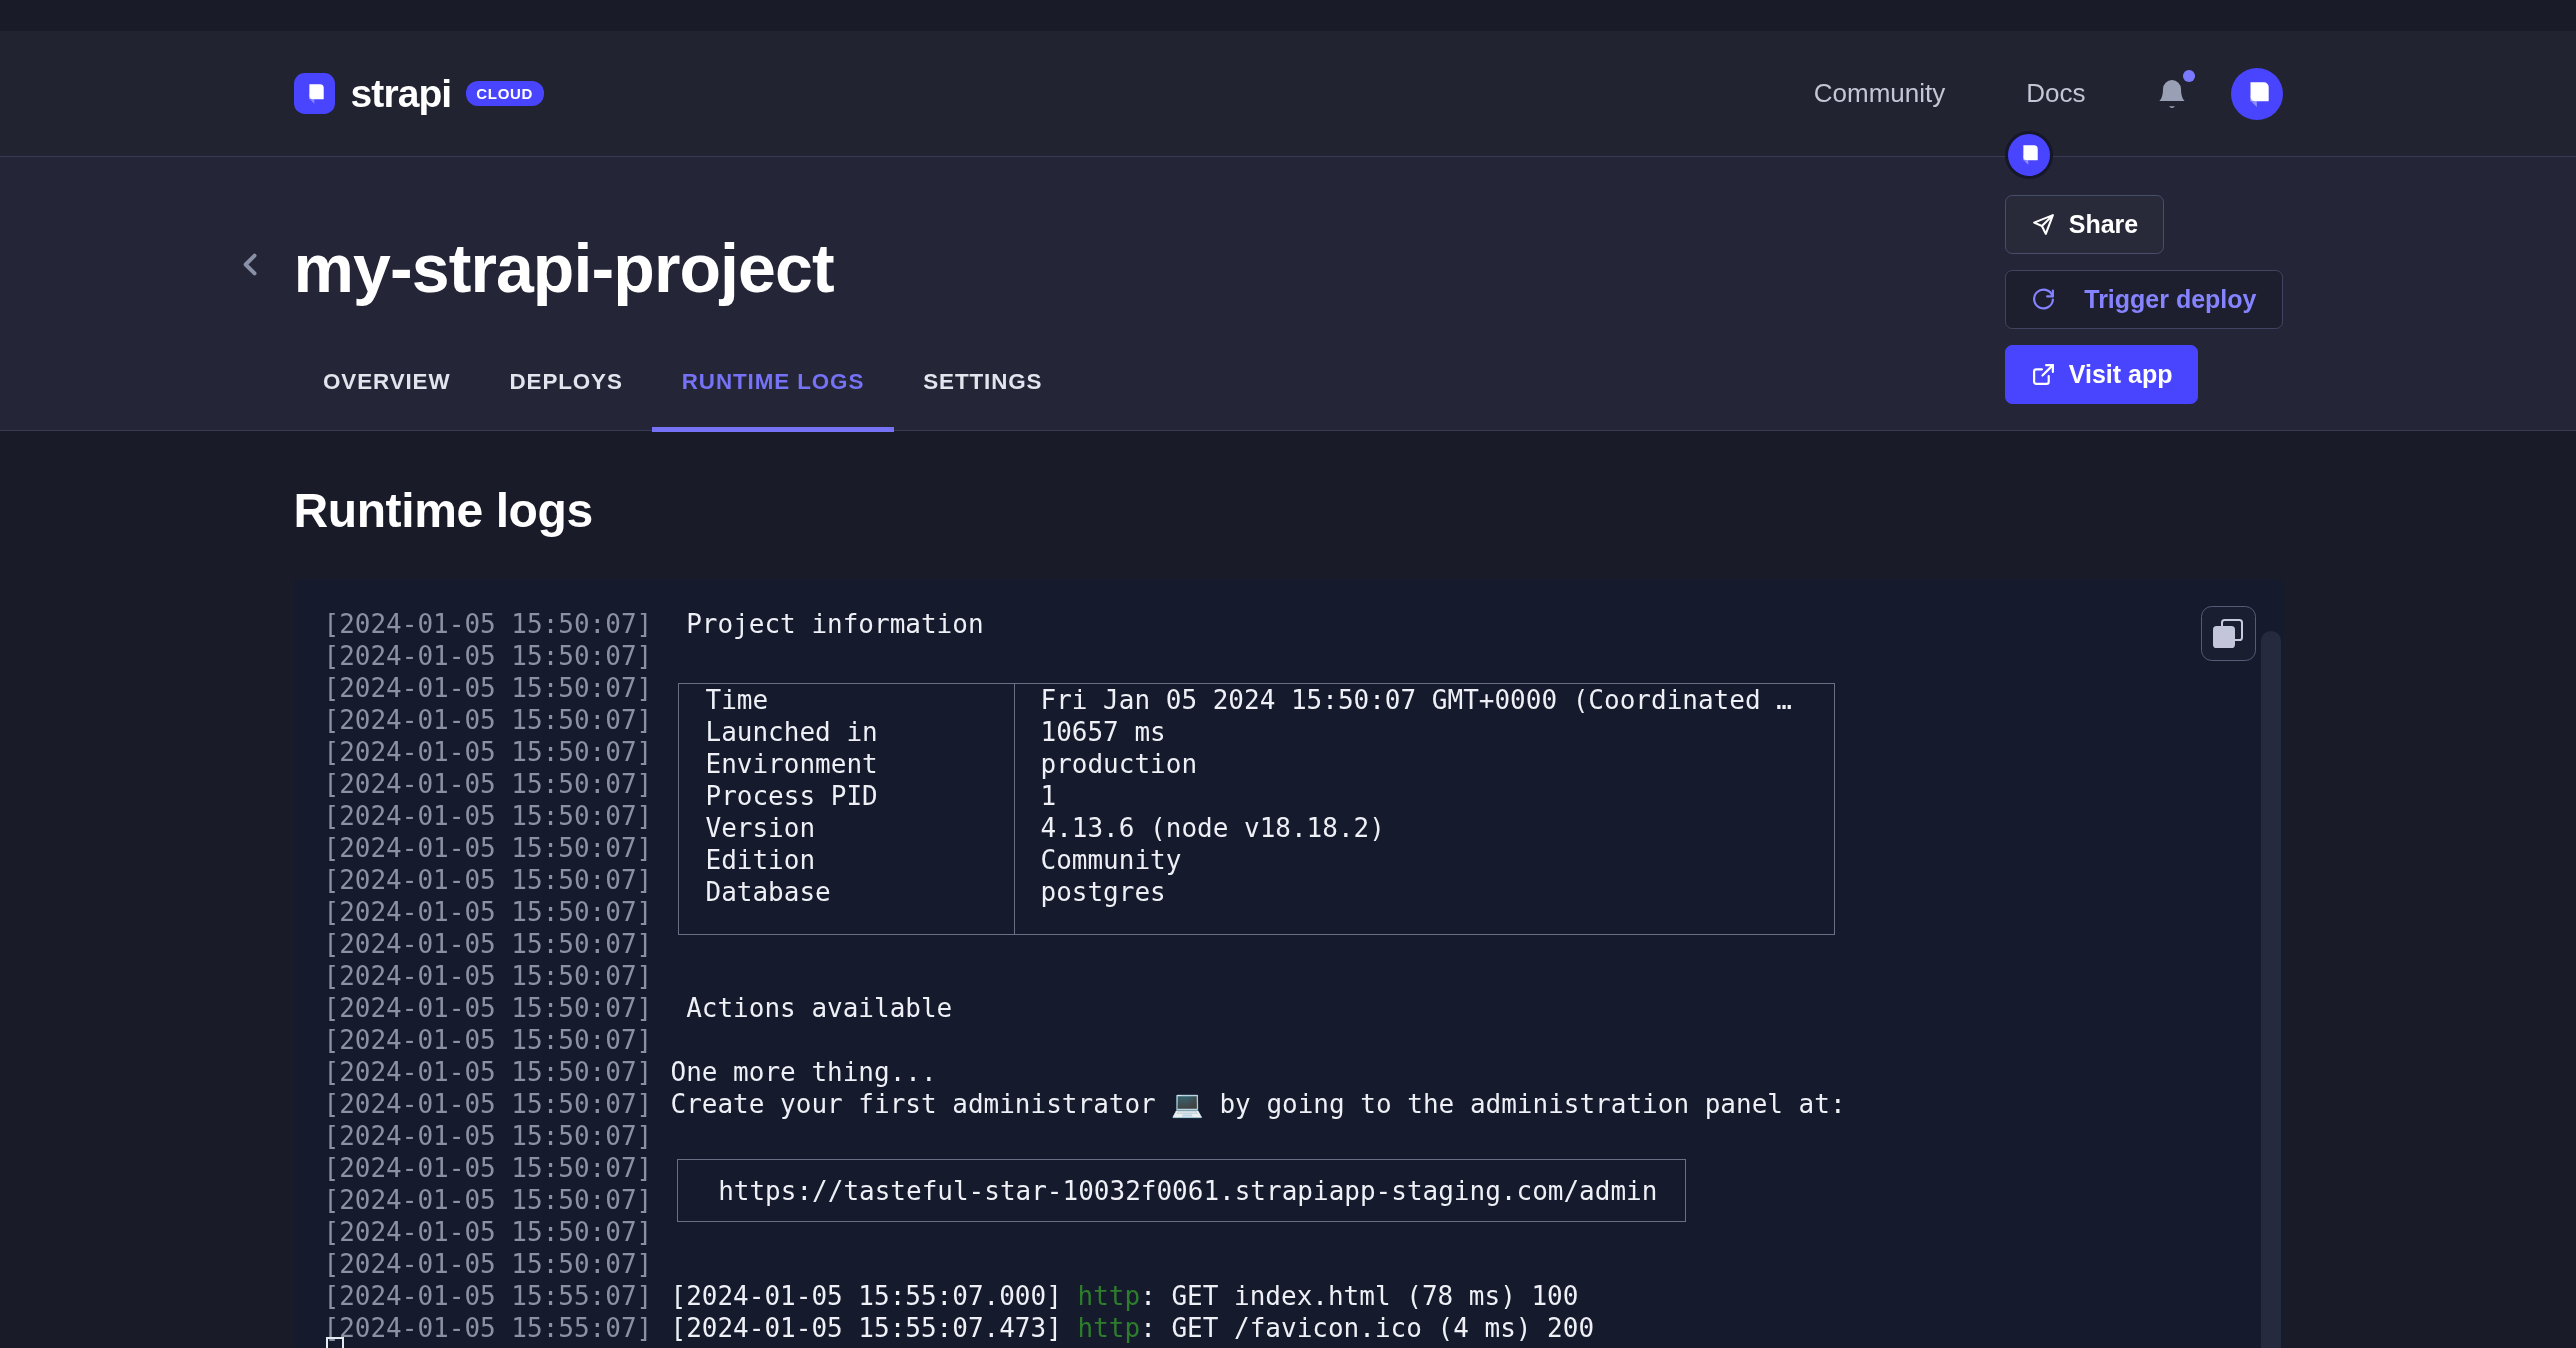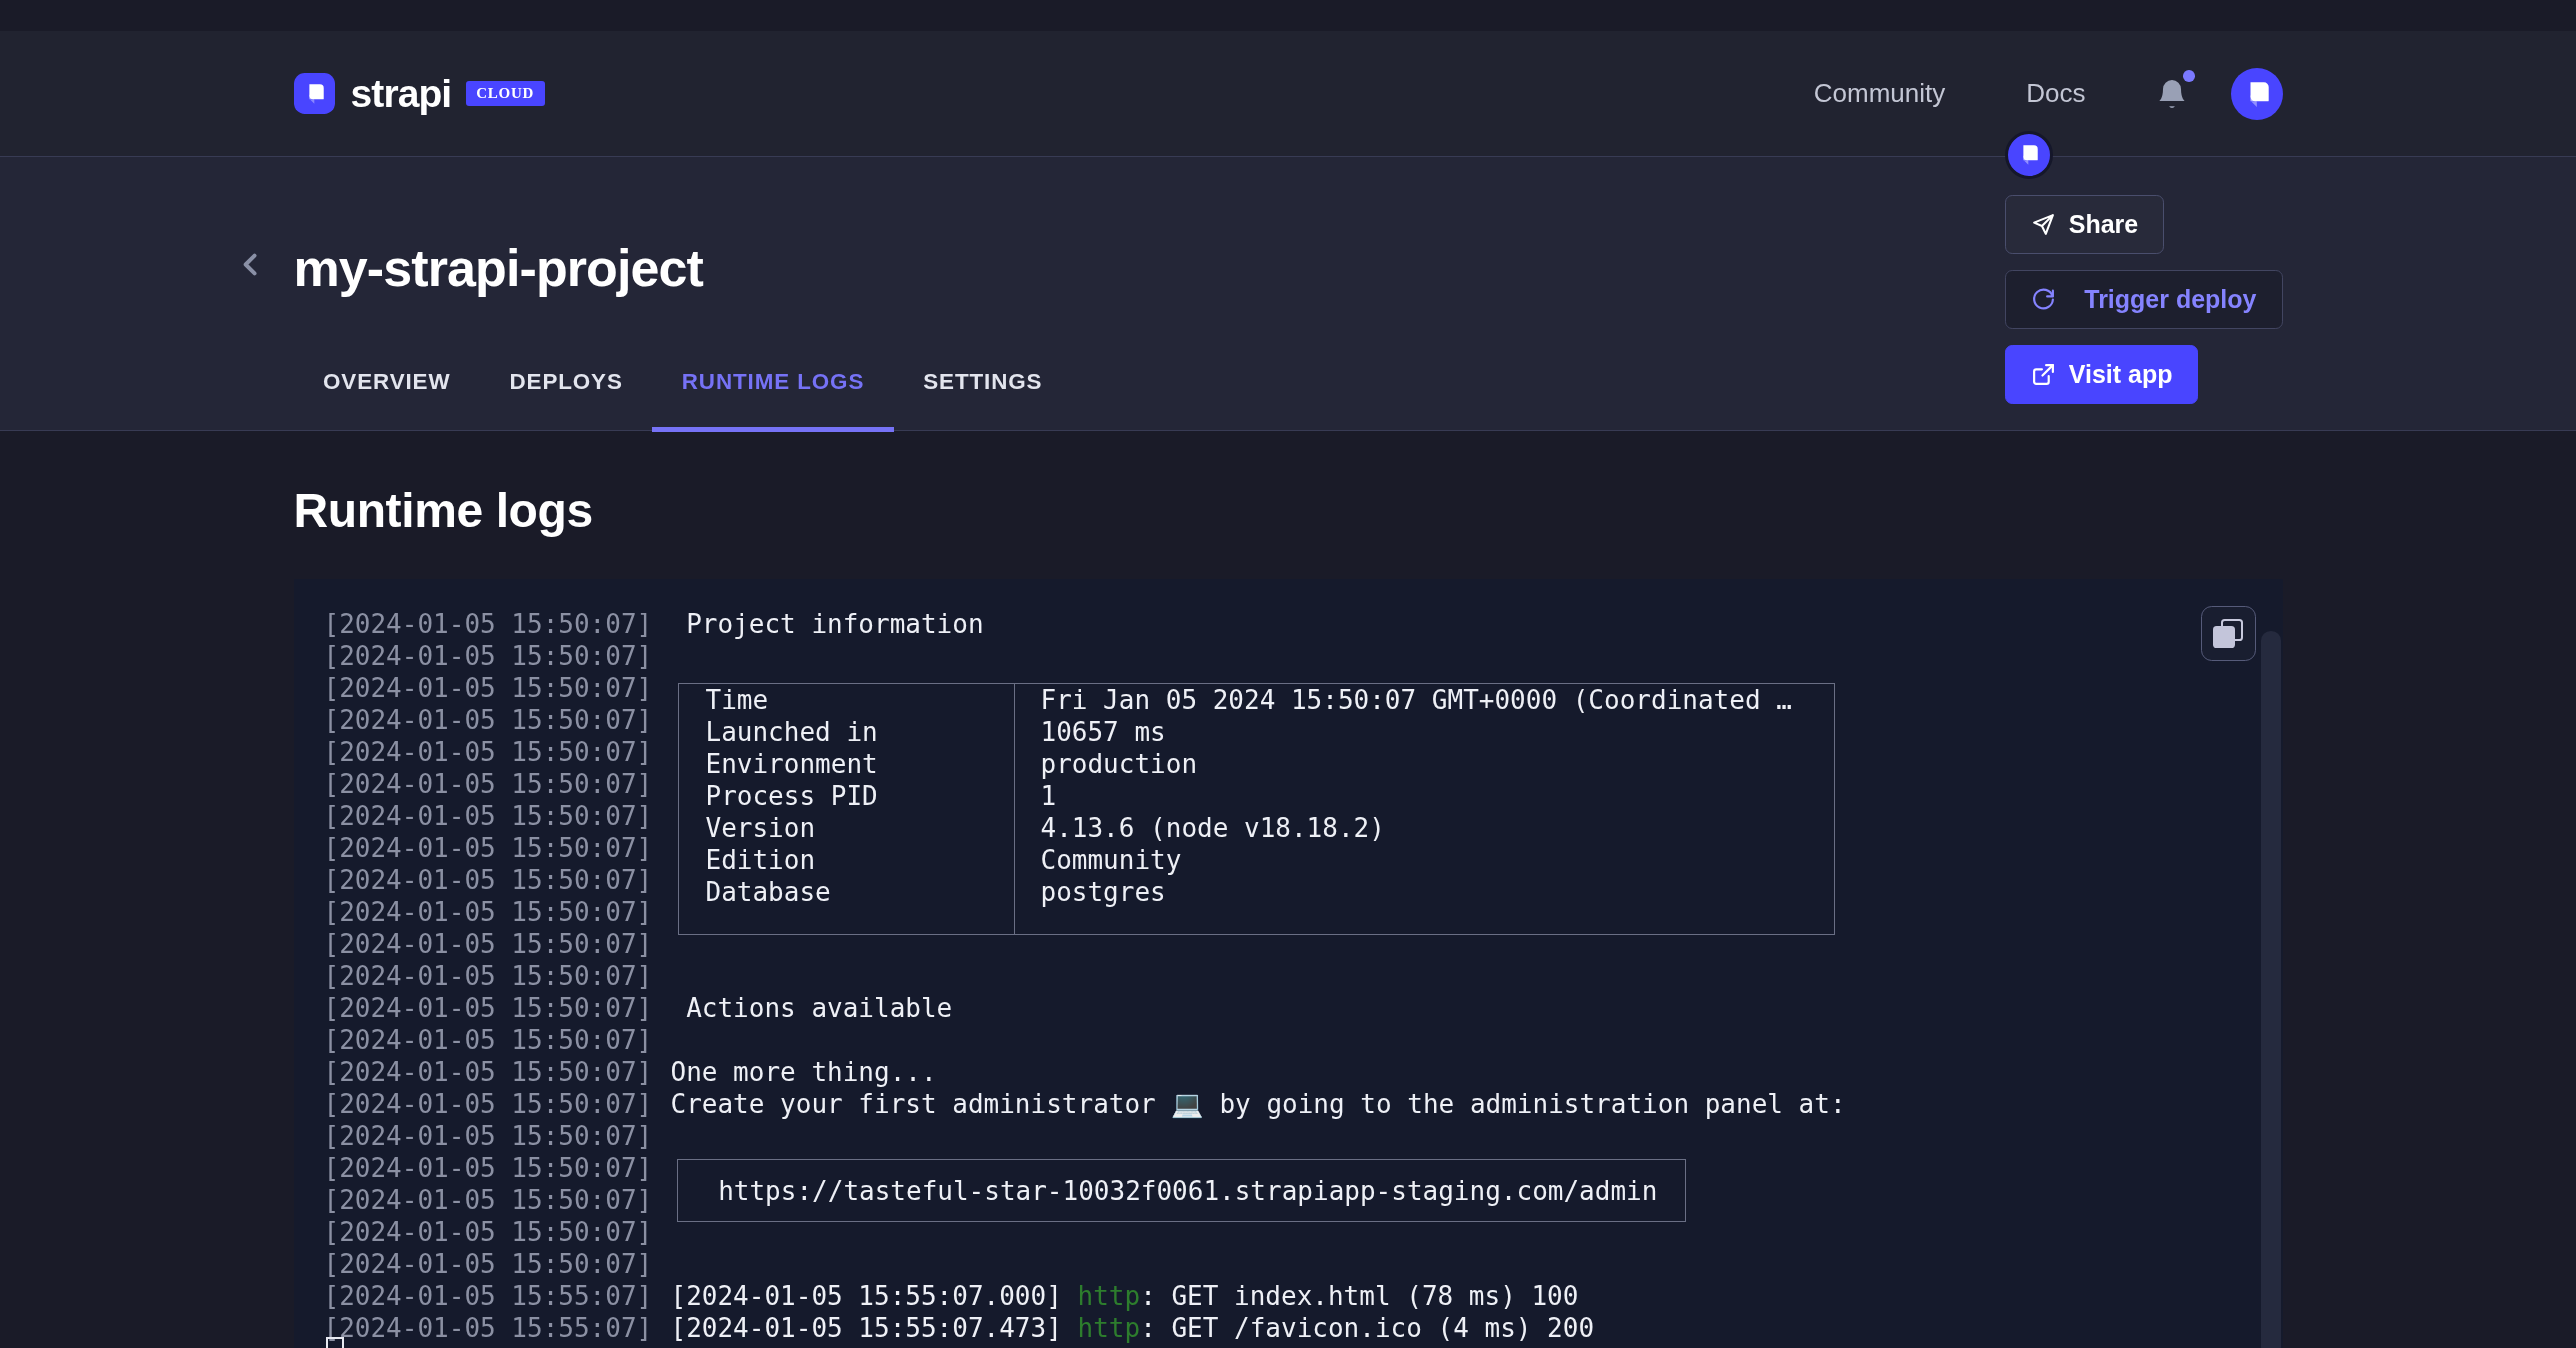--- a/index.html
+++ b/index.html
@@ -9,35 +9,35 @@
 
   
   header { height:126px; background:#212330; border-bottom:0.9px solid #383b54;margin-top:31px; }
   .header-inner { height:100%; display:flex; align-items:center; justify-content:space-between; }
   .brand { display:flex; align-items:center; }
   .brand-mark { width:41px; height:41px; border-radius:10.7px; background:#4945ff;
                 position:relative; overflow:hidden; }
   .brand-mark svg, .avatar svg { position:absolute; inset:0; }
   .brand-name { color:#ffffff; font-size:39px; font-weight:700; margin-left:16px; letter-spacing:-0.9px; }
   .brand-badge { background:#4945ff; color:#fff; font-size:15px; font-weight:700;
-                 letter-spacing:0.7px; border-radius:3px; padding:3.6px 10.7px; margin-left:14.3px;font-family:Liberation Serif, serif; }
+                 letter-spacing:0.7px; border-radius:12px; padding:3.6px 10.7px; margin-left:14.3px; }
   .header-nav { display:flex; align-items:center; }
   .nav-link { color:#c3c6d4; font-size:26px; margin-left:81px; cursor:pointer; }
   .bell-wrap { position:relative; margin-left:68px; width:36px; height:39px; }
   .bell-dot { position:absolute; top:-3.6px; right:-5.4px; width:11.6px; height:11.6px;
               border-radius:50%; background:#7b79ff; }
   .avatar { width:52px; height:52px; border-radius:50%; background:#4945ff;
             position:relative; overflow:hidden; margin-left:41px; }
 
   
   .project-bar { height:274px; background:#242637; border-bottom:0.9px solid #383b54; }
   .project-inner { padding-top:79px; }
   .title-row { height:63px; display:flex; align-items:center; position:relative; }
   .back-btn { position:absolute; left:-63px; top:9px; background:none; border:none; cursor:pointer; }
-  h1 { color:#ffffff; font-size:52px; font-weight:700; letter-spacing:-0.9px; }
+  h1 { color:#ffffff; font-size:68px; font-weight:700; letter-spacing:-0.9px; }
   .actions { margin-left:auto; display:flex; align-items:flex-start; gap:16px;flex-direction:column; }
   .avatar.small { width:48px; height:48px; margin-left:0; border:3.6px solid #15172a; }
   .btn { height:59px; border-radius:7.2px; display:flex; align-items:center; gap:12.5px;
          padding:0 25px; font-size:25px; font-weight:600; cursor:pointer;
          font-family:"Liberation Sans", sans-serif; }
   .btn-outline { background:rgba(255,255,255,0.02); border:0.9px solid #4a4e6d; color:#ffffff; }
   .btn-ghost   { background:#1d1f2e; border:0.9px solid #424561; color:#8583ff;gap:28px; }
   .btn-solid   { background:#4945ff; border:0.9px solid #4945ff; color:#ffffff; }
 
   .tabs { display:flex; margin-top:47px; }

